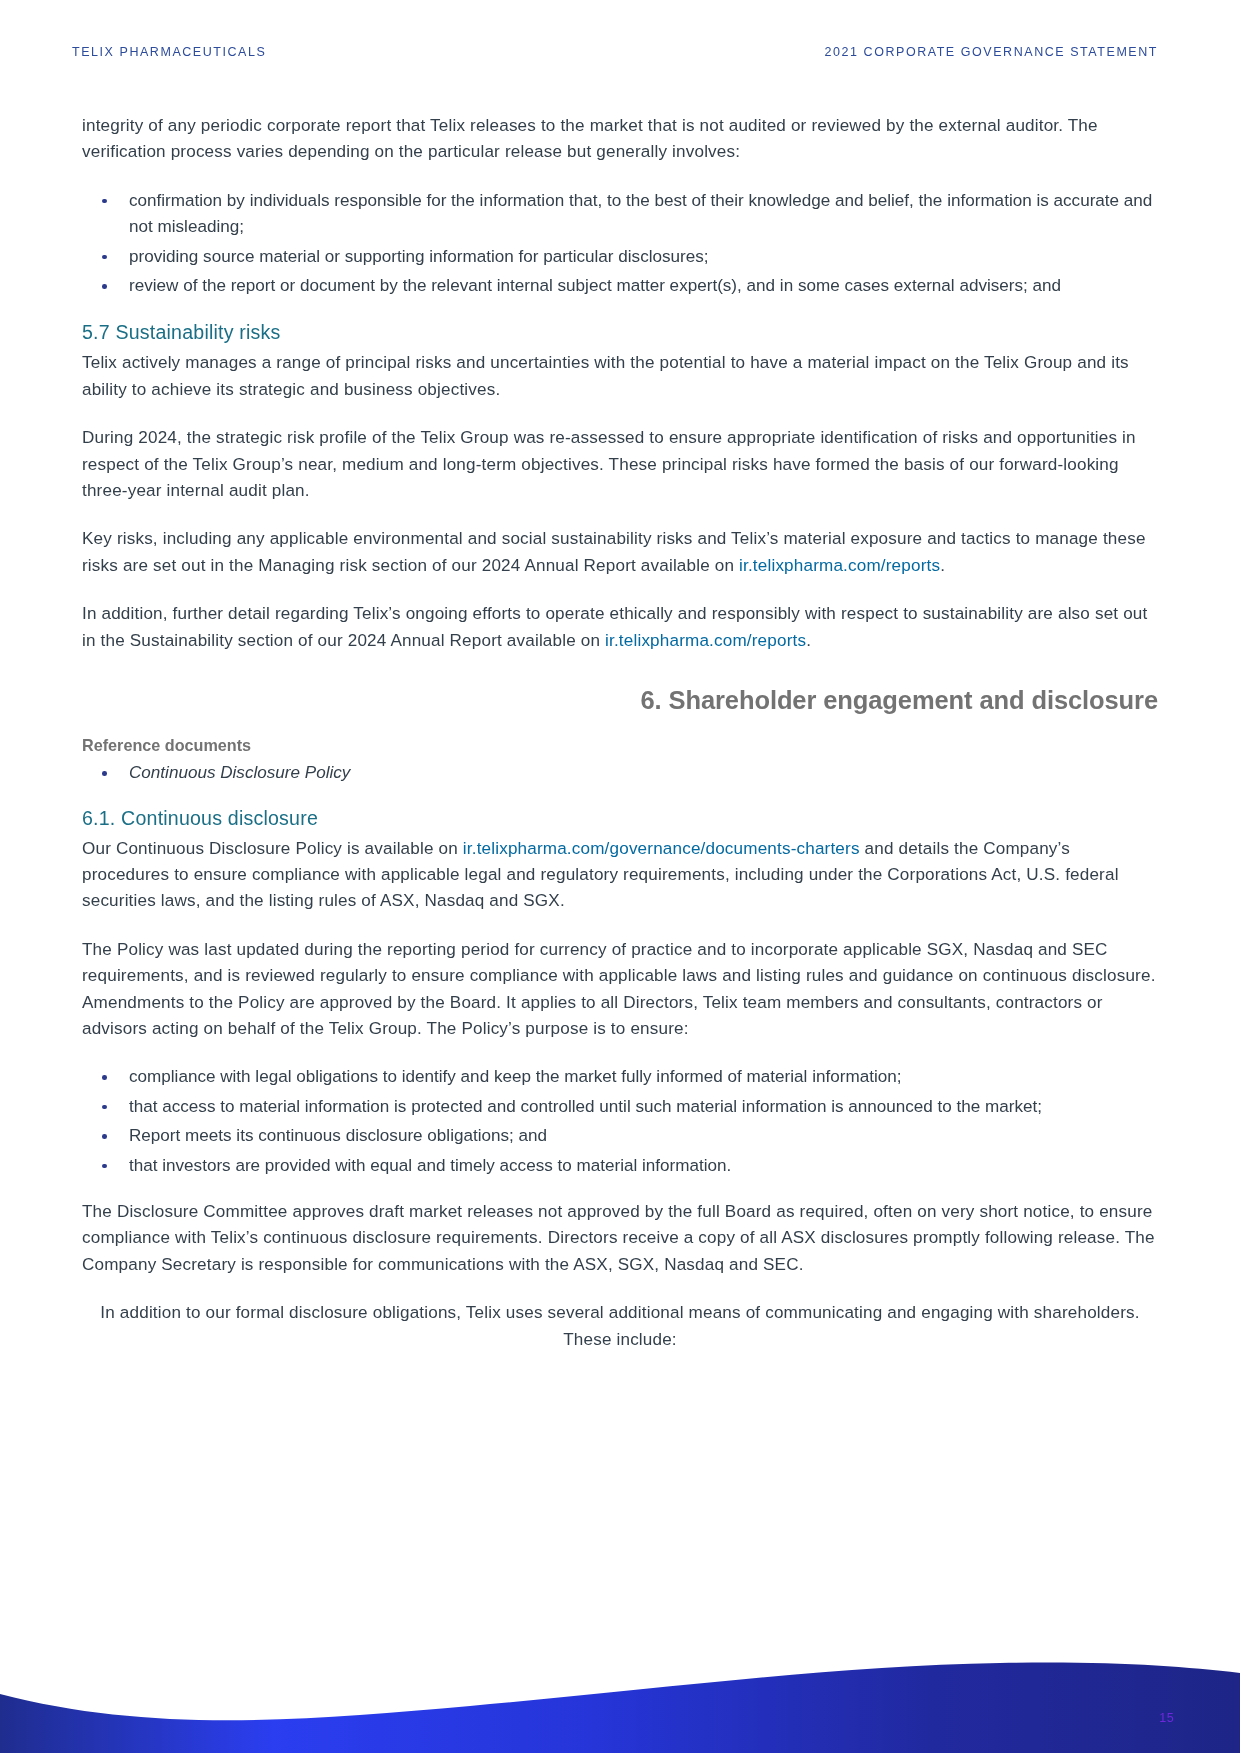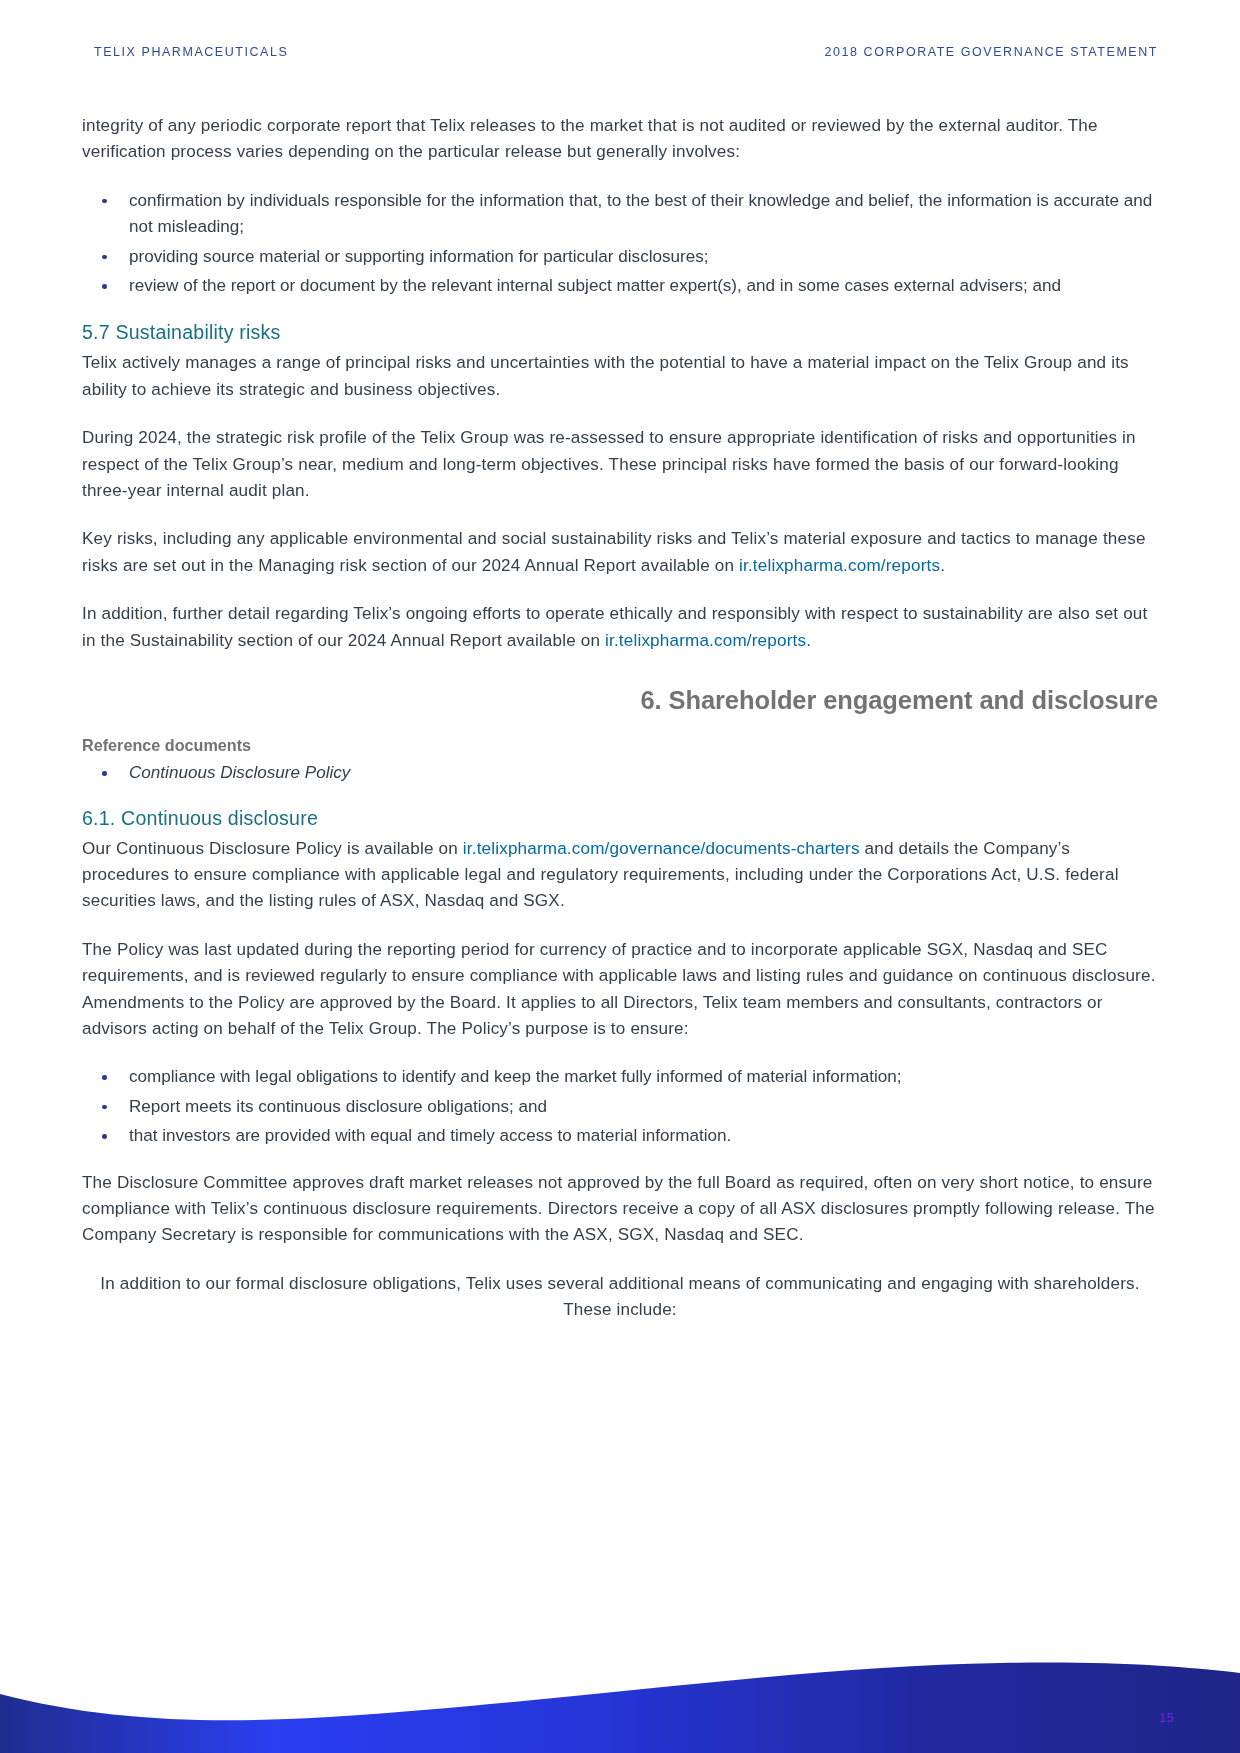--- a/index.html
+++ b/index.html
@@ -20,21 +20,21 @@
     position: relative;
     width: 1240px;
     height: 1753px;
     box-sizing: border-box;
   }
 
   
   .running-header {
     position: absolute;
     top: 45px;
-    left: 94px;
+    left: 72px;
     right: 82px;
     display: flex;
     justify-content: space-between;
     align-items: flex-start;
   }
   .running-header span {
     font-size: 12.5px;
     letter-spacing: 1.55px;
     color: #2c4b9b;
     font-weight: 400;
@@ -147,21 +147,21 @@
     letter-spacing: 0.4px;
   }
 </style>
 </head>
 <body>
 
 <div class="page">
 
   <div class="running-header">
     <span>TELIX PHARMACEUTICALS</span>
-    <span>2018 CORPORATE GOVERNANCE STATEMENT</span>
+    <span>2021 CORPORATE GOVERNANCE STATEMENT</span>
   </div>
 
   <div class="content">
 
     <p class="body">integrity of any periodic corporate report that Telix releases to the market that is not audited or reviewed by the external auditor. The verification process varies depending on the particular release but generally involves:</p>
 
     <ul class="bullets">
       <li>confirmation by individuals responsible for the information that, to the best of their knowledge and belief, the information is accurate and not misleading;</li>
       <li>providing source material or supporting information for particular disclosures;</li>
       <li>review of the report or document by the relevant internal subject matter expert(s), and in some cases external advisers; and</li>
@@ -186,20 +186,21 @@
     </ul>
 
     <h3 class="sub-heading">6.1. Continuous disclosure</h3>
 
     <p class="body"><span>Our Continuous Disclosure Policy is available on </span><a class="link" href="#">ir.telixpharma.com/governance/documents-charters</a><span> and details the Company’s procedures to ensure compliance with applicable legal and regulatory requirements, including under the Corporations Act, U.S. federal securities laws, and the listing rules of ASX, Nasdaq and SGX.</span></p>
 
     <p class="body">The Policy was last updated during the reporting period for currency of practice and to incorporate applicable SGX, Nasdaq and SEC requirements, and is reviewed regularly to ensure compliance with applicable laws and listing rules and guidance on continuous disclosure.  Amendments to the Policy are approved by the Board. It applies to all Directors, Telix team members and consultants, contractors or advisors acting on behalf of the Telix Group. The Policy’s purpose is to ensure:</p>
 
     <ul class="bullets">
       <li>compliance with legal obligations to identify and keep the market fully informed of material information;</li>
+      <li>that access to material information is protected and controlled until such material information is announced to the market;</li>
       <li>Report meets its continuous disclosure obligations; and</li>
       <li>that investors are provided with equal and timely access to material information.</li>
     </ul>
 
     <p class="body">The Disclosure Committee approves draft market releases not approved by the full Board as required, often on very short notice, to ensure compliance with Telix’s continuous disclosure requirements. Directors receive a copy of all ASX disclosures promptly following release. The Company Secretary is responsible for communications with the ASX, SGX, Nasdaq and SEC.</p>
 
 
     <p class="body nogap">In addition to our formal disclosure obligations, Telix uses several additional means of communicating and engaging with shareholders. These include:</p>
 
   </div>

